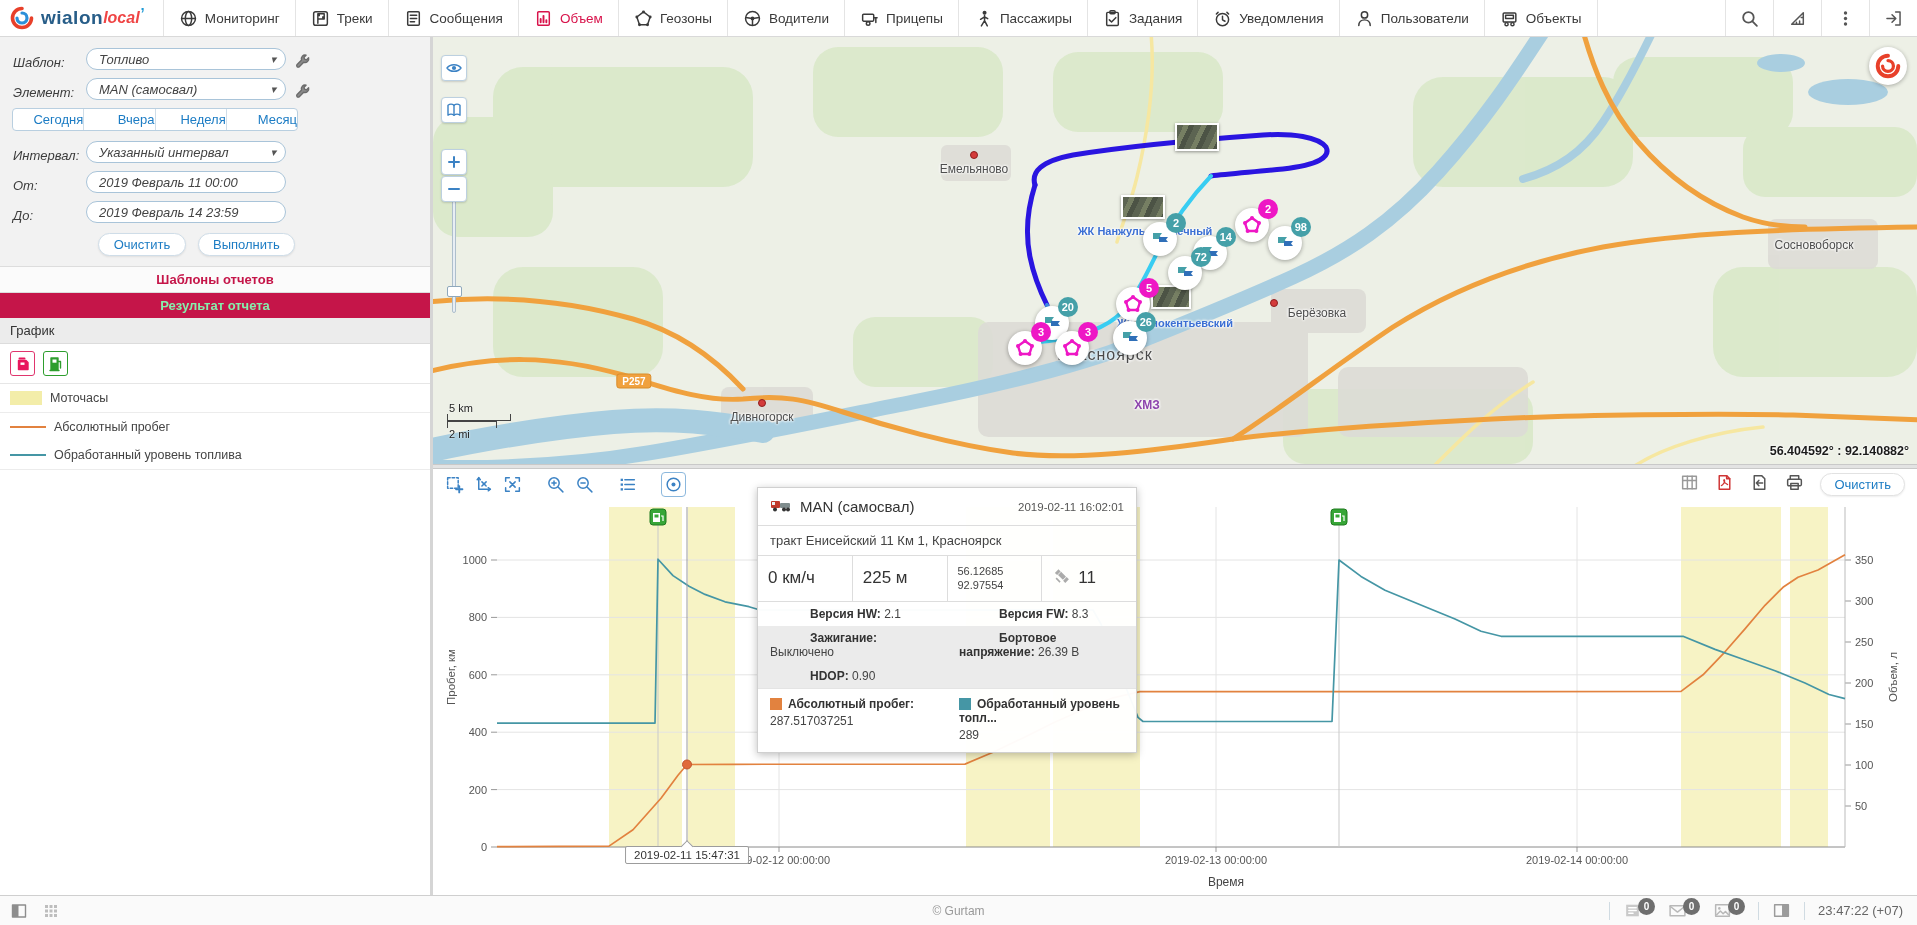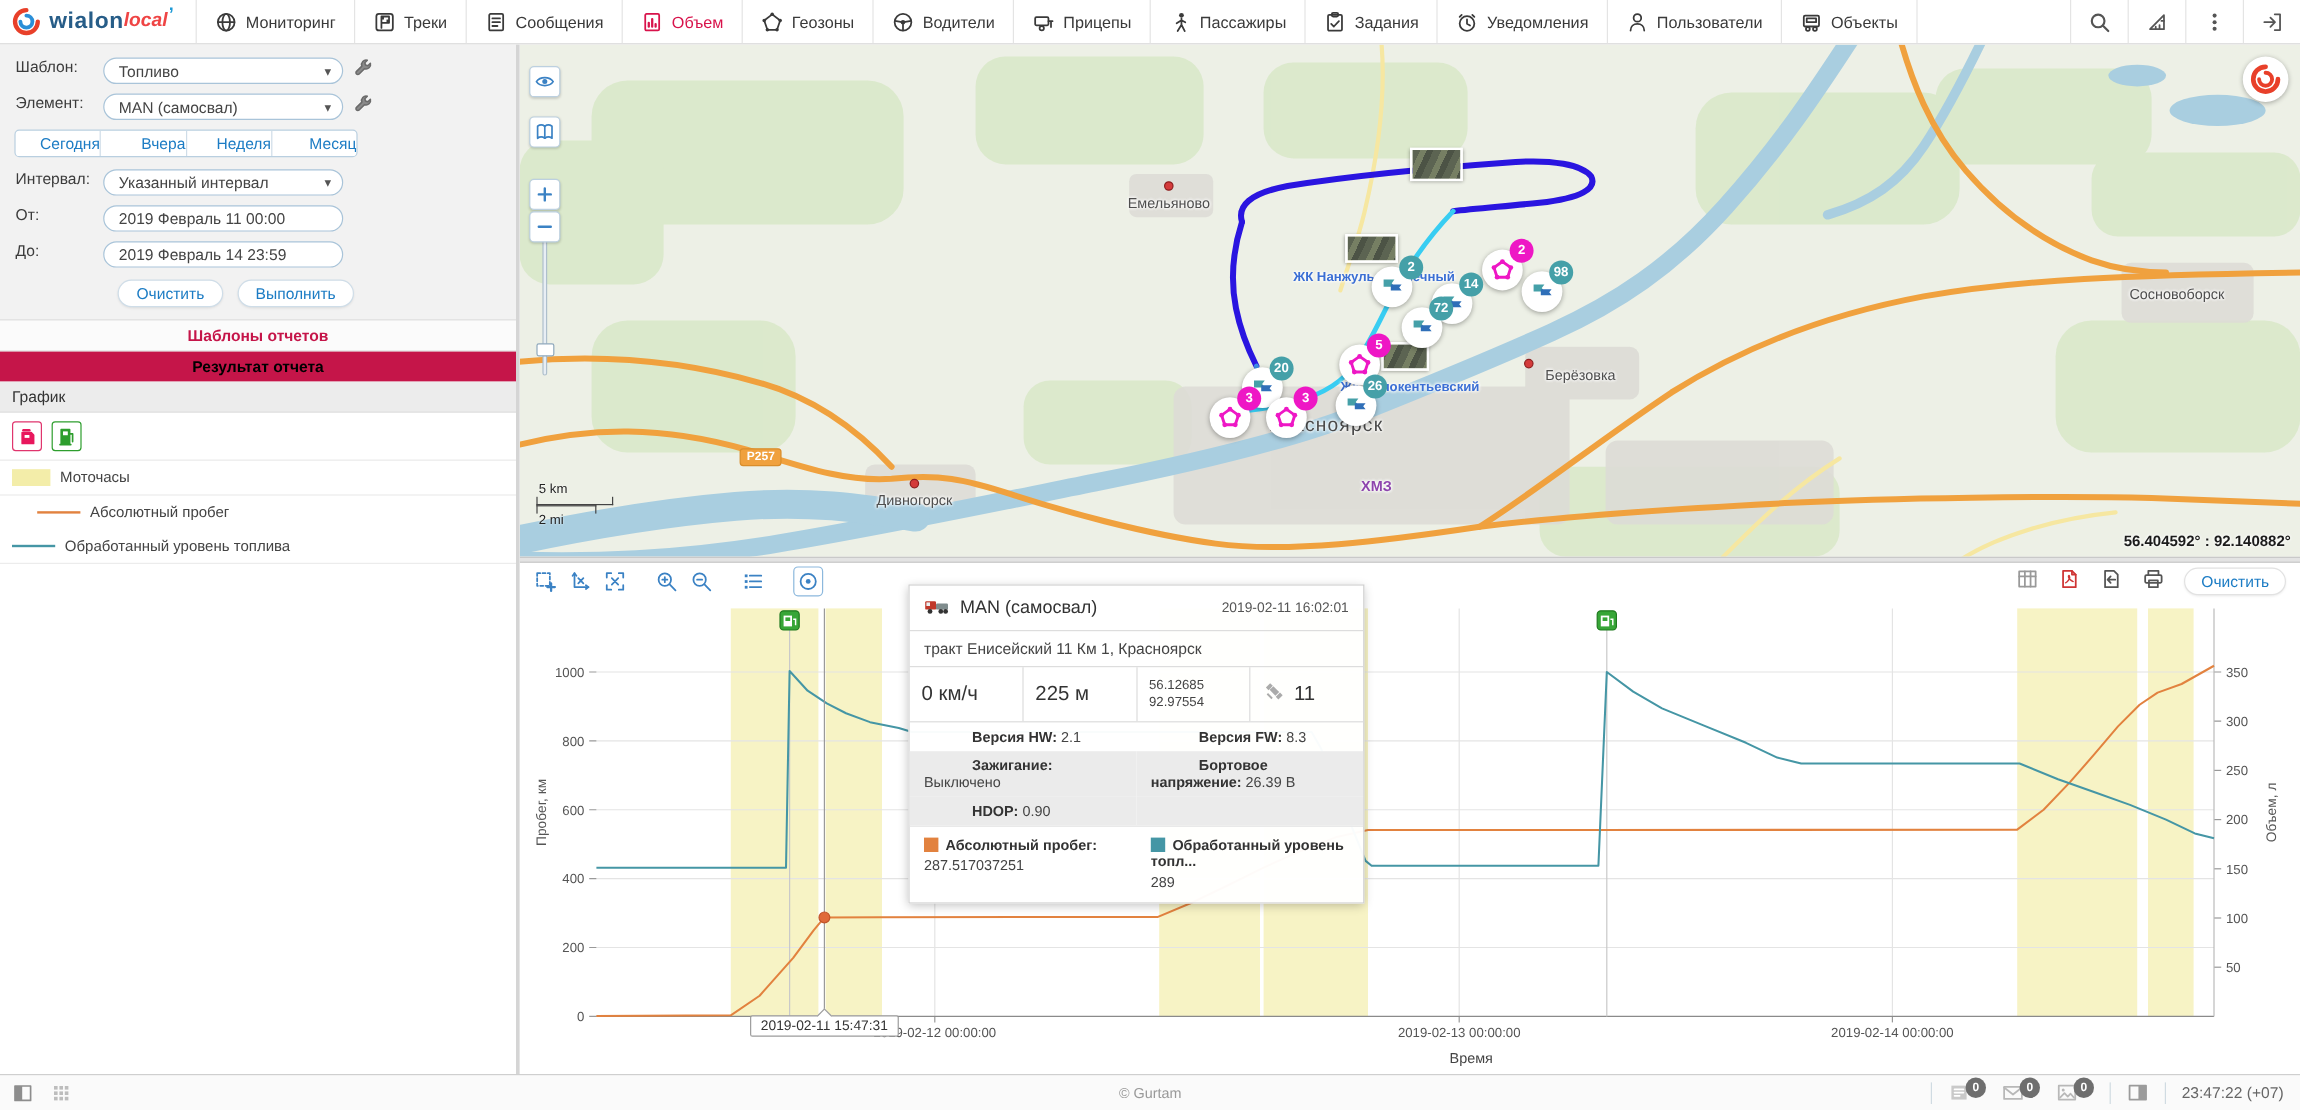--- a/index.html
+++ b/index.html
@@ -24,45 +24,45 @@
   .nav-item.active svg { stroke:#d8134b; }
   .nav-right { margin-left:auto; display:flex; align-items:stretch; }
   .nav-icon-btn { width:48px; display:flex; align-items:center; justify-content:center;
     border-left:1px solid #e4e4e4; cursor:pointer; }
   .nav-icon-btn svg { stroke:#555; }
 
   
   .sidebar { position:absolute; left:0; top:37px; width:433px; height:858px; background:#fff;
     border-right:3px solid #d5d5d5; z-index:30; }
   .side-form { background:#f2f2f2; padding:11px 0 10px 0; }
-  .frow { display:flex; align-items:flex-start; margin:0 0 8px 0; height:22px; }
+  .frow { display:flex; align-items:flex-end; margin:0 0 8px 0; height:22px;font-style:italic; }
   .flabel { width:86px; padding-left:13px; color:#3c3c3c; }
   .fselect { position:relative; width:200px; height:22px; background:#fff; border:1px solid #a9c4d9;
     border-radius:12px; display:flex; align-items:center; padding:0 22px 0 12px; color:#444; cursor:pointer; }
   .fselect .caret { position:absolute; right:9px; top:4px; color:#555; font-size:11px; }
   .wrench { margin-left:8px; cursor:pointer; display:inline-flex; }
   .quickrow { display:flex; margin:2px 12px 10px 12px; width:286px; border:1px solid #b9cfe0;
     border-radius:4px; overflow:hidden; background:#fff; }
   .qbtn { flex:1; text-align:right; padding:3px 0; color:#1c7cc4; cursor:pointer; border-right:1px solid #cfdde8; }
   .qbtn:last-child { border-right:none; }
   .btnrow { display:flex; gap:12px; margin:10px 0 0 98px; }
   .pillbtn { min-width:88px; text-align:center; background:#fff; border:1px solid #cfdde8; border-radius:12px;
     padding:3px 14px; color:#1c7cc4; cursor:pointer; box-shadow:0 1px 2px rgba(0,0,0,.08); }
   .sec-templates { background:#fbfbfb; border-top:1px solid #ddd; border-bottom:1px solid #ddd;
     color:#c51549; font-weight:bold; text-align:center; padding:5px 0; cursor:pointer; }
-  .sec-result { background:#c51549; color:#000000; font-weight:bold; text-align:center; padding:5px 0; cursor:pointer; }
+  .sec-result { background:#c51549; color:#86efac; font-weight:bold; text-align:center; padding:5px 0; cursor:pointer; }
   .sec-chart { background:#ececec; border-bottom:1px solid #dcdcdc; color:#333; padding:5px 10px; }
   .icons-row { display:flex; gap:8px; padding:7px 10px; border-bottom:1px solid #e6e6e6; background:#fff; }
   .tool-ic { width:25px; height:25px; border-radius:3px; display:flex; align-items:center; justify-content:center;
     background:#fff; cursor:pointer; }
   .tool-ic.red { border:1px solid #e0356d; }
   .tool-ic.green { border:1px solid #2e9e2e; }
   .legend { background:#fff;text-align:center; }
   .leg-row { display:flex; align-items:center; gap:8px; padding:7px 10px; border-bottom:1px solid #ececec; }
-  .leg-row.noline { border-bottom:none;margin-left:21px; }
+  .leg-row.noline { border-bottom:none; }
   .leg-swatch { width:32px; height:14px; }
   .leg-line { width:36px; height:2px; }
   .leg-label { color:#444; font-size:12.5px; }
 
   
   .map { position:absolute; left:433px; top:37px; width:1484px; height:427px; overflow:hidden; background:#edf0e6; cursor:grab; }
   .map svg.mapbg { position:absolute; left:0; top:0; }
   .maplabel { position:absolute; transform:translate(-50%,-50%); white-space:nowrap;
     text-shadow:0 0 3px #fff,0 0 3px #fff,0 0 3px #fff; pointer-events:none; }
   .maplabel.town { font-size:12px; color:#4e4e4e; }

